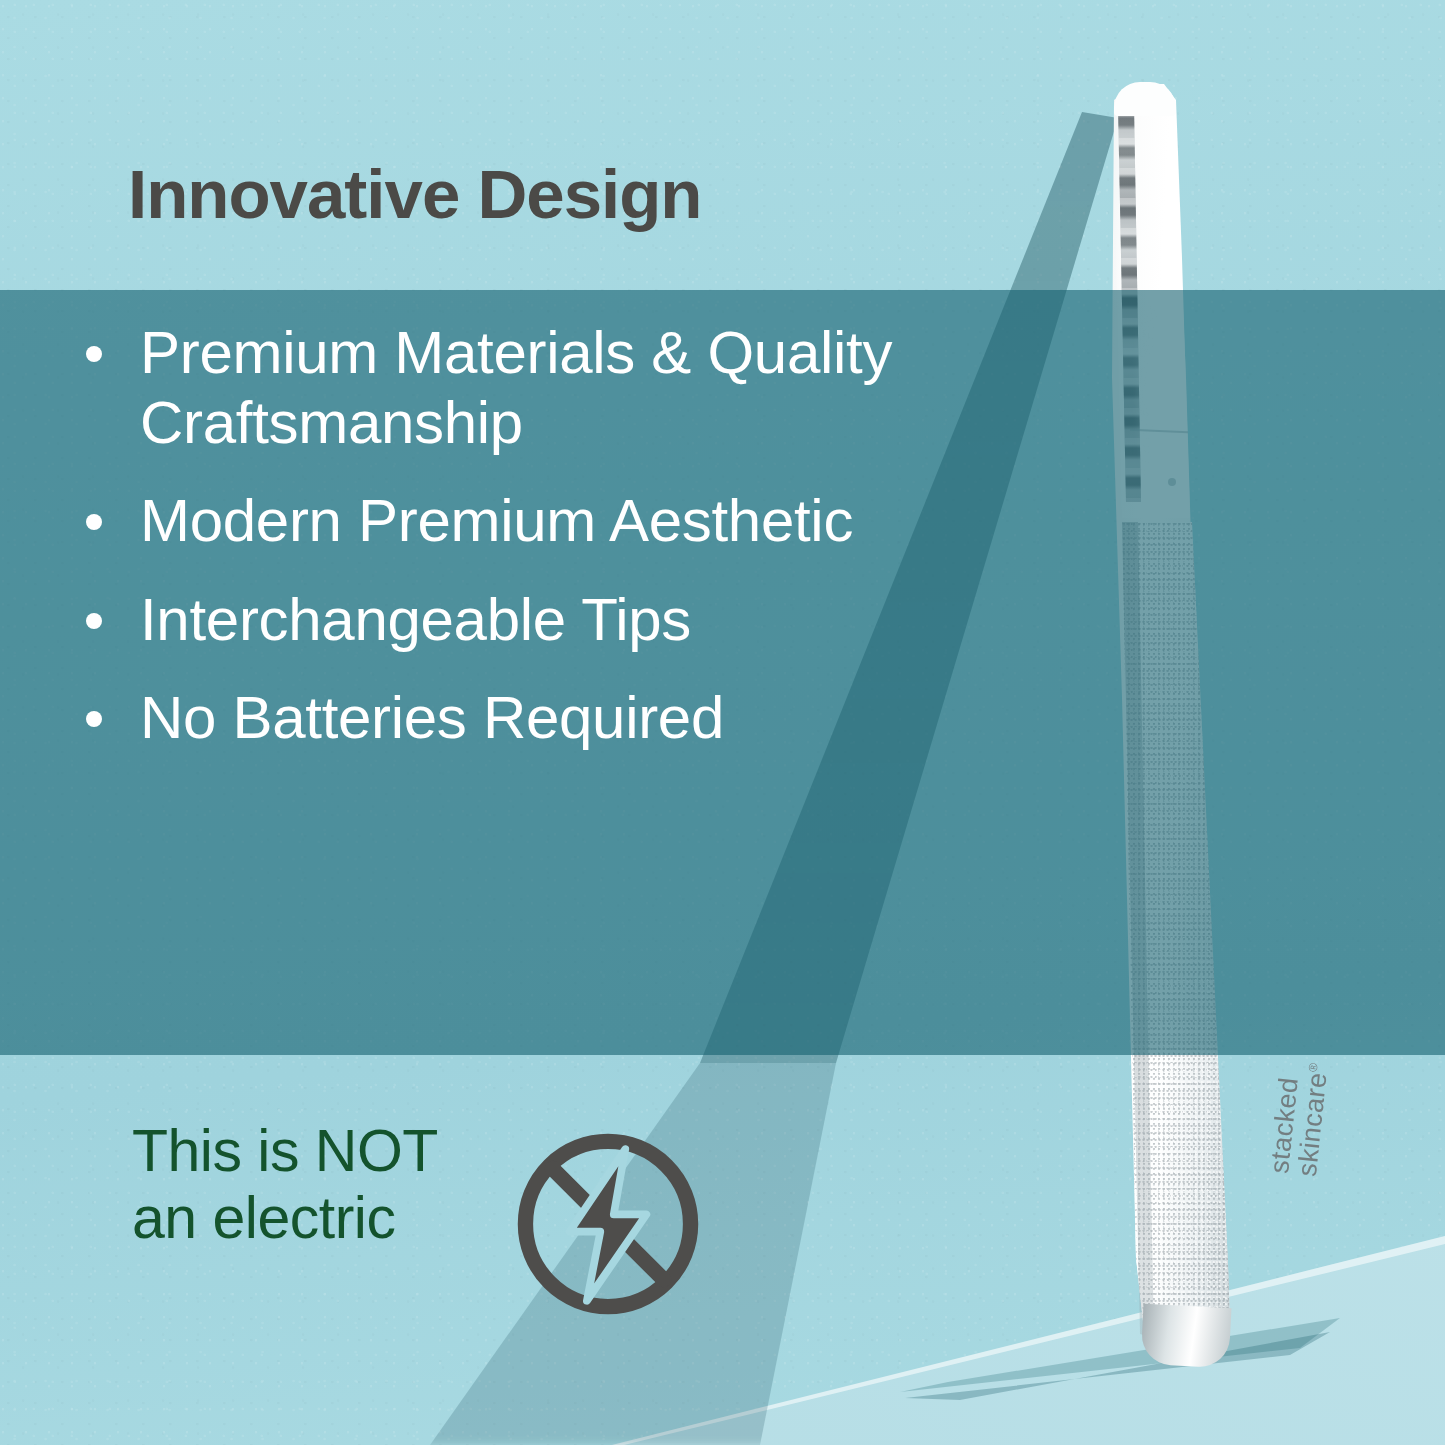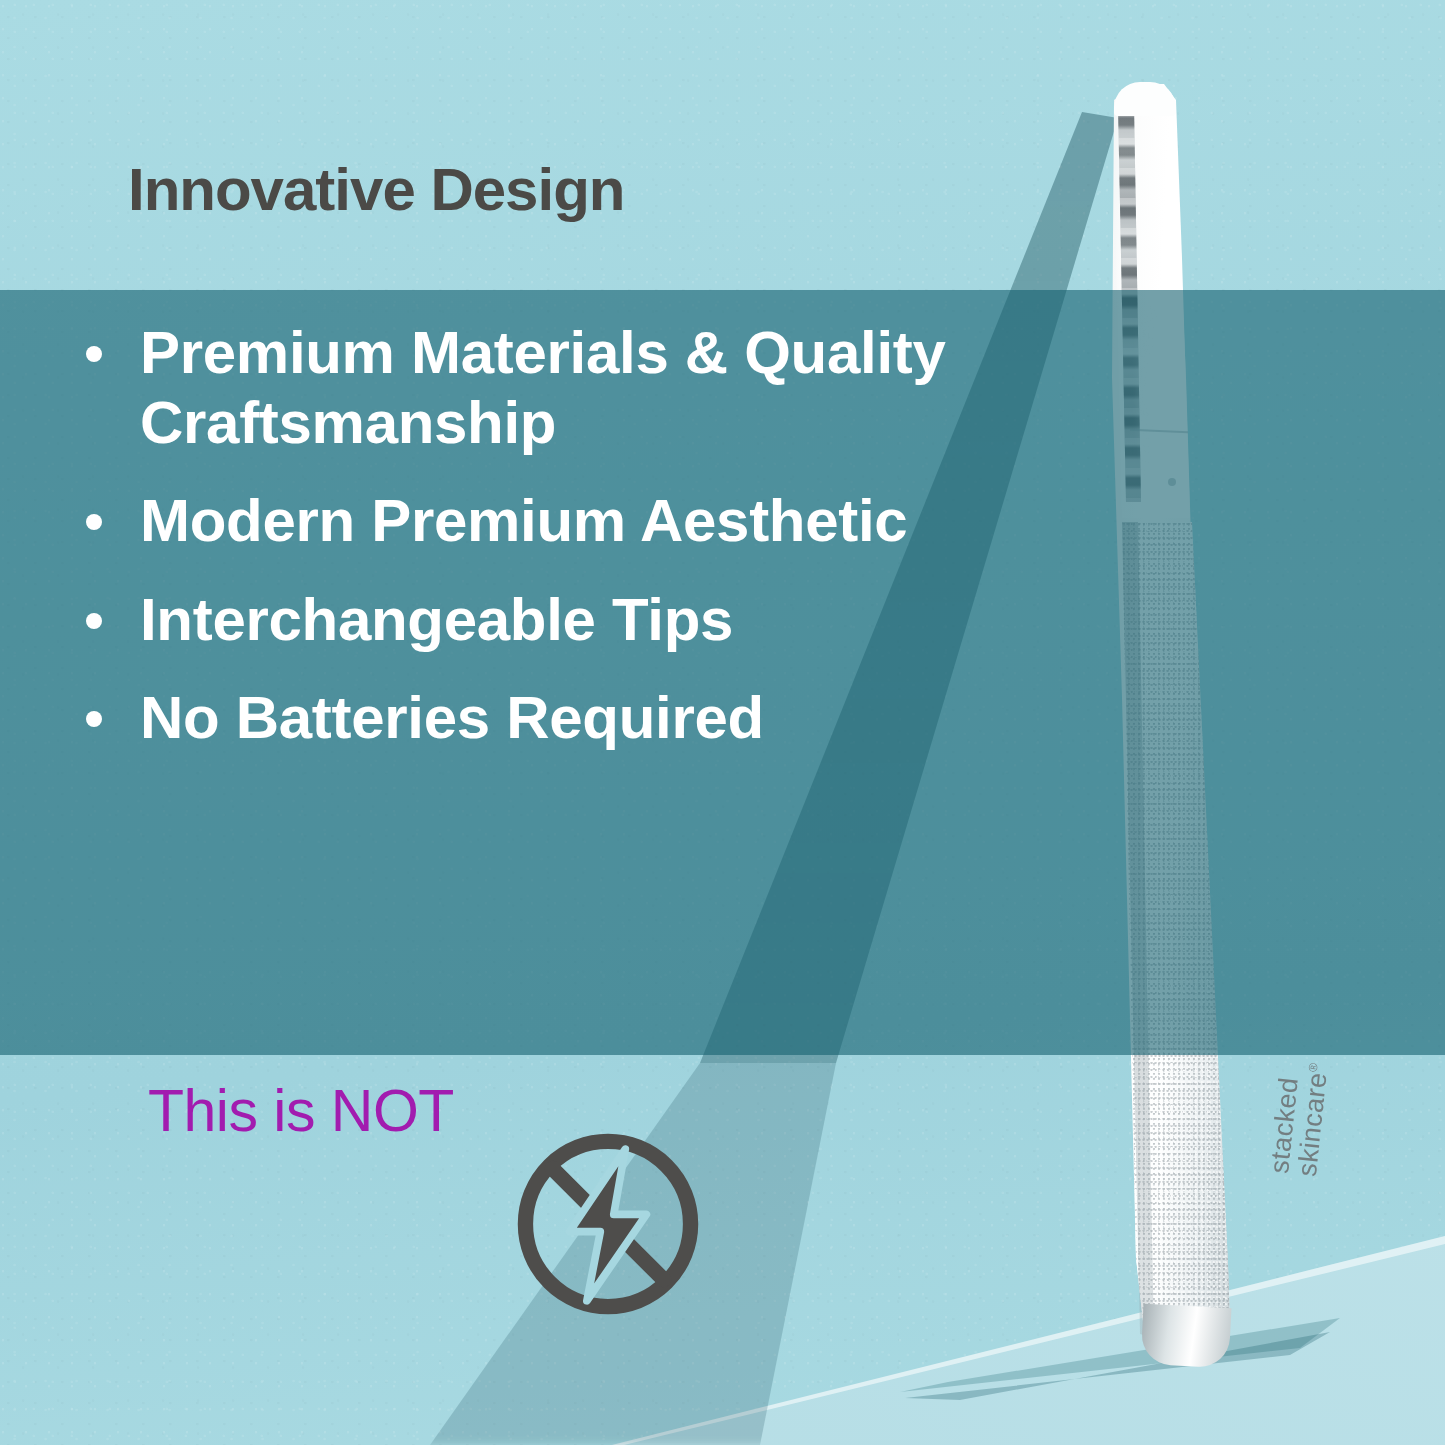--- a/index.html
+++ b/index.html
@@ -247,21 +247,21 @@
     width: 1445px;
     height: 765px;
     background: rgba(22,96,112,.60);
   }
 
   
   .headline {
     position: absolute;
     left: 128px;
     top: 160px;
-    font-size: 60px;
+    font-size: 69px;
     font-weight: bold;
     color: #4b4a47;
     letter-spacing: -1px;
     line-height: 1;
     white-space: nowrap;
   }
 
   
   .bullets {
     position: absolute;
@@ -271,47 +271,46 @@
     list-style: none;
     margin: 0;
     padding: 0;
   }
   .bullet {
     position: relative;
     padding-left: 68px;
     margin-bottom: 28px;
     color: #ffffff;
     font-size: 60px;
-    font-weight: bold;
+    font-weight: normal;
     line-height: 1.17;
     letter-spacing: -.3px;
   }
   .bullet::before {
     content: "";
     position: absolute;
     left: 14px;
     top: 28px;
     width: 16px;
     height: 16px;
     border-radius: 50%;
     background: #ffffff;
   }
 
   
   .note {
     position: absolute;
     left: 132px;
-    top: 1078px;
+    top: 1118px;
     width: 400px;
-    color: #a21caf;
+    color: #14532d;
     font-size: 59px;
     font-weight: 400;
     line-height: 1.13;
     letter-spacing: -.5px;
-    margin-left: 16px;
   }
   .note-line { display: block; }
 
   .no-electric {
     position: absolute;
     left: 512px;
     top: 1128px;
     width: 192px;
     height: 192px;
   }
@@ -357,20 +356,21 @@
 
   <ul class="bullets">
     <li class="bullet">Premium Materials &amp; Quality Craftsmanship</li>
     <li class="bullet">Modern Premium Aesthetic</li>
     <li class="bullet">Interchangeable Tips</li>
     <li class="bullet">No Batteries Required</li>
   </ul>
 
   <div class="note">
     <span class="note-line">This is NOT</span>
+    <span class="note-line">an electric</span>
   </div>
 
   <div class="no-electric">
     <svg viewBox="0 0 100 100" width="192" height="192" aria-hidden="true">
       <circle cx="50" cy="50" r="43" fill="none" stroke="#4e4d4b" stroke-width="8"></circle>
       <line x1="21" y1="21" x2="79" y2="79" stroke="#4e4d4b" stroke-width="8" stroke-linecap="round"></line>
       <path d="M59 11 L30 54 L46 54 L39 90 L70 45 L53 45 Z" fill="#4e4d4b" stroke="#a6d7e0" stroke-width="4" stroke-linejoin="round"></path>
     </svg>
   </div>
 

